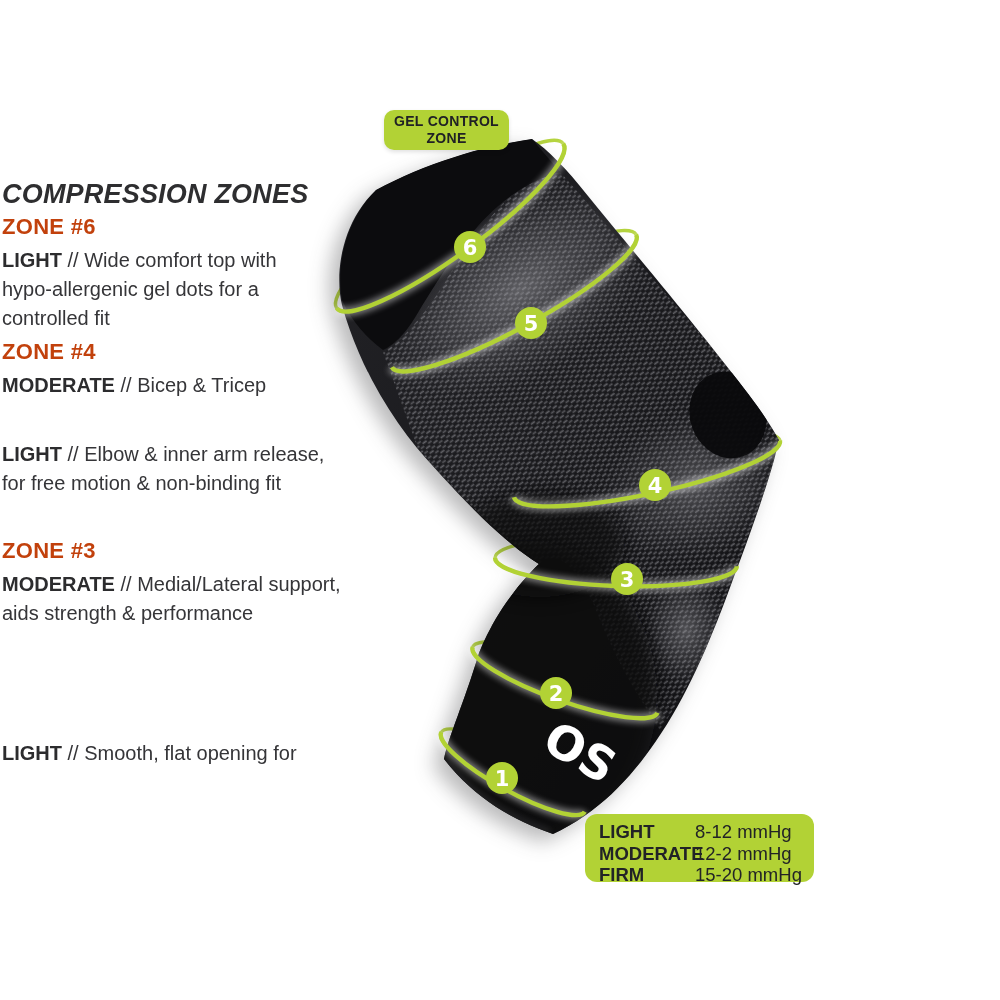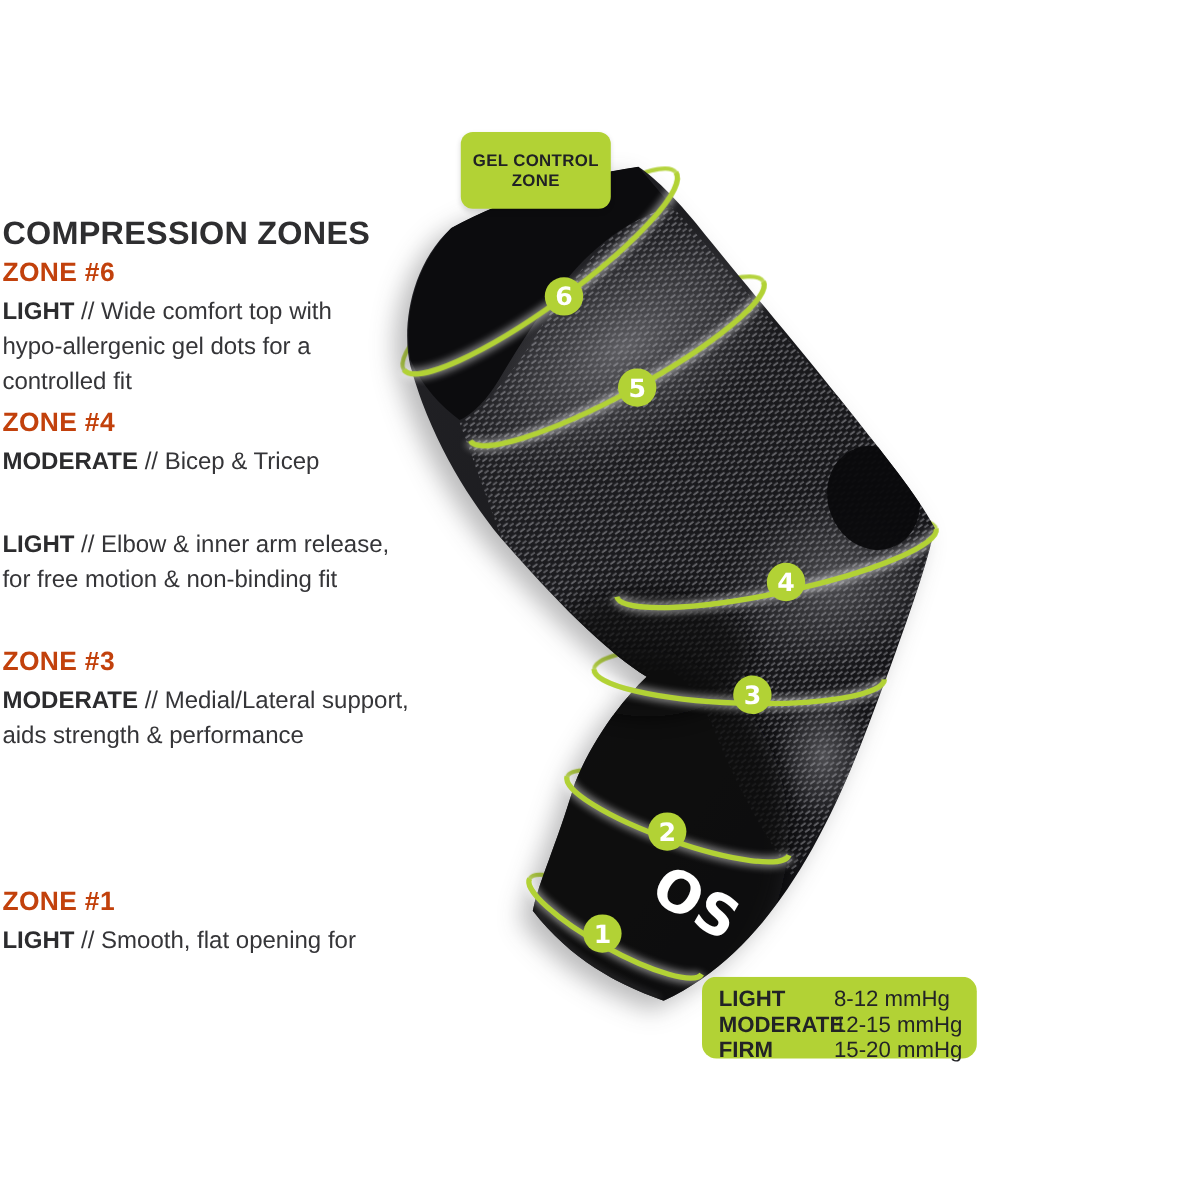--- a/index.html
+++ b/index.html
@@ -1,28 +1,28 @@
 <!DOCTYPE html>
 <html><head>
 <meta charset="utf-8">
 <style>
   html,body{margin:0;padding:0;background:#fff;}
   #stage{position:relative;width:1000px;height:1000px;background:#ffffff;overflow:hidden;
          font-family:"Liberation Sans", sans-serif;}
   #art{position:absolute;left:0;top:0;width:1000px;height:1000px;}
 
   .page-title{position:absolute;left:2px;top:179px;font-size:27px;font-weight:bold;
-              color:#2e2e30;letter-spacing:.2px;line-height:30px;}
+              color:#2e2e30;letter-spacing:.2px;line-height:30px;font-style:italic;}
   .zone{position:absolute;left:2px;width:480px;}
   .zone-header{font-size:22px;font-weight:bold;color:#c2410c;letter-spacing:.3px;
                line-height:24px;margin-bottom:7px;}
   .zone-body{font-size:20px;line-height:29px;color:#353538;}
   .zone-body .b{font-weight:bold;color:#2c2c2e;}
 
-  .gel-badge{position:absolute;left:384px;top:110px;width:125px;height:64px;
+  .gel-badge{position:absolute;left:384px;top:110px;width:125px;height:40px;
              background:#b2d235;border-radius:10px;display:flex;flex-direction:column;
              align-items:center;justify-content:center;text-align:center;
              font-size:14px;font-weight:bold;color:#202125;line-height:17px;
              letter-spacing:.3px;box-shadow:0 2px 4px rgba(0,0,0,.12);}
 
   .legend{position:absolute;left:585px;top:814px;width:229px;height:68px;
           background:#b2d235;border-radius:12px;padding:7px 0 0 14px;
           box-sizing:border-box;color:#222326;}
   .legend-row{display:grid;grid-template-columns:96px auto;font-size:18.5px;
               line-height:21.5px;}
@@ -173,37 +173,36 @@
     <div class="zone-body"><span class="b">LIGHT</span><span> // Elbow &amp; inner arm release,</span><br><span>for free motion &amp; non-binding fit</span></div>
   </div>
 
   <div class="zone" style="top:539px">
     <div class="zone-header">ZONE #3</div>
     <div class="zone-body"><span class="b">MODERATE</span><span> // Medial/Lateral support,</span><br><span>aids strength &amp; performance</span></div>
   </div>
 
 
   <div class="zone" style="top:739px">
-    <div class="zone-header">ZONE #1</div>
     <div class="zone-body"><span class="b">LIGHT</span><span> // Smooth, flat opening for</span><br></div>
   </div>
 
   <div class="gel-badge">
     <span>GEL CONTROL</span>
     <span>ZONE</span>
   </div>
 
   <div class="legend">
     <div class="legend-row">
       <span class="lab">LIGHT</span>
       <span class="val">8-12 mmHg</span>
     </div>
     <div class="legend-row">
       <span class="lab">MODERATE</span>
-      <span class="val">12-15 mmHg</span>
+      <span class="val">12-2 mmHg</span>
     </div>
     <div class="legend-row">
       <span class="lab">FIRM</span>
       <span class="val">15-20 mmHg</span>
     </div>
   </div>
 
 </div>
 
 </body></html>

